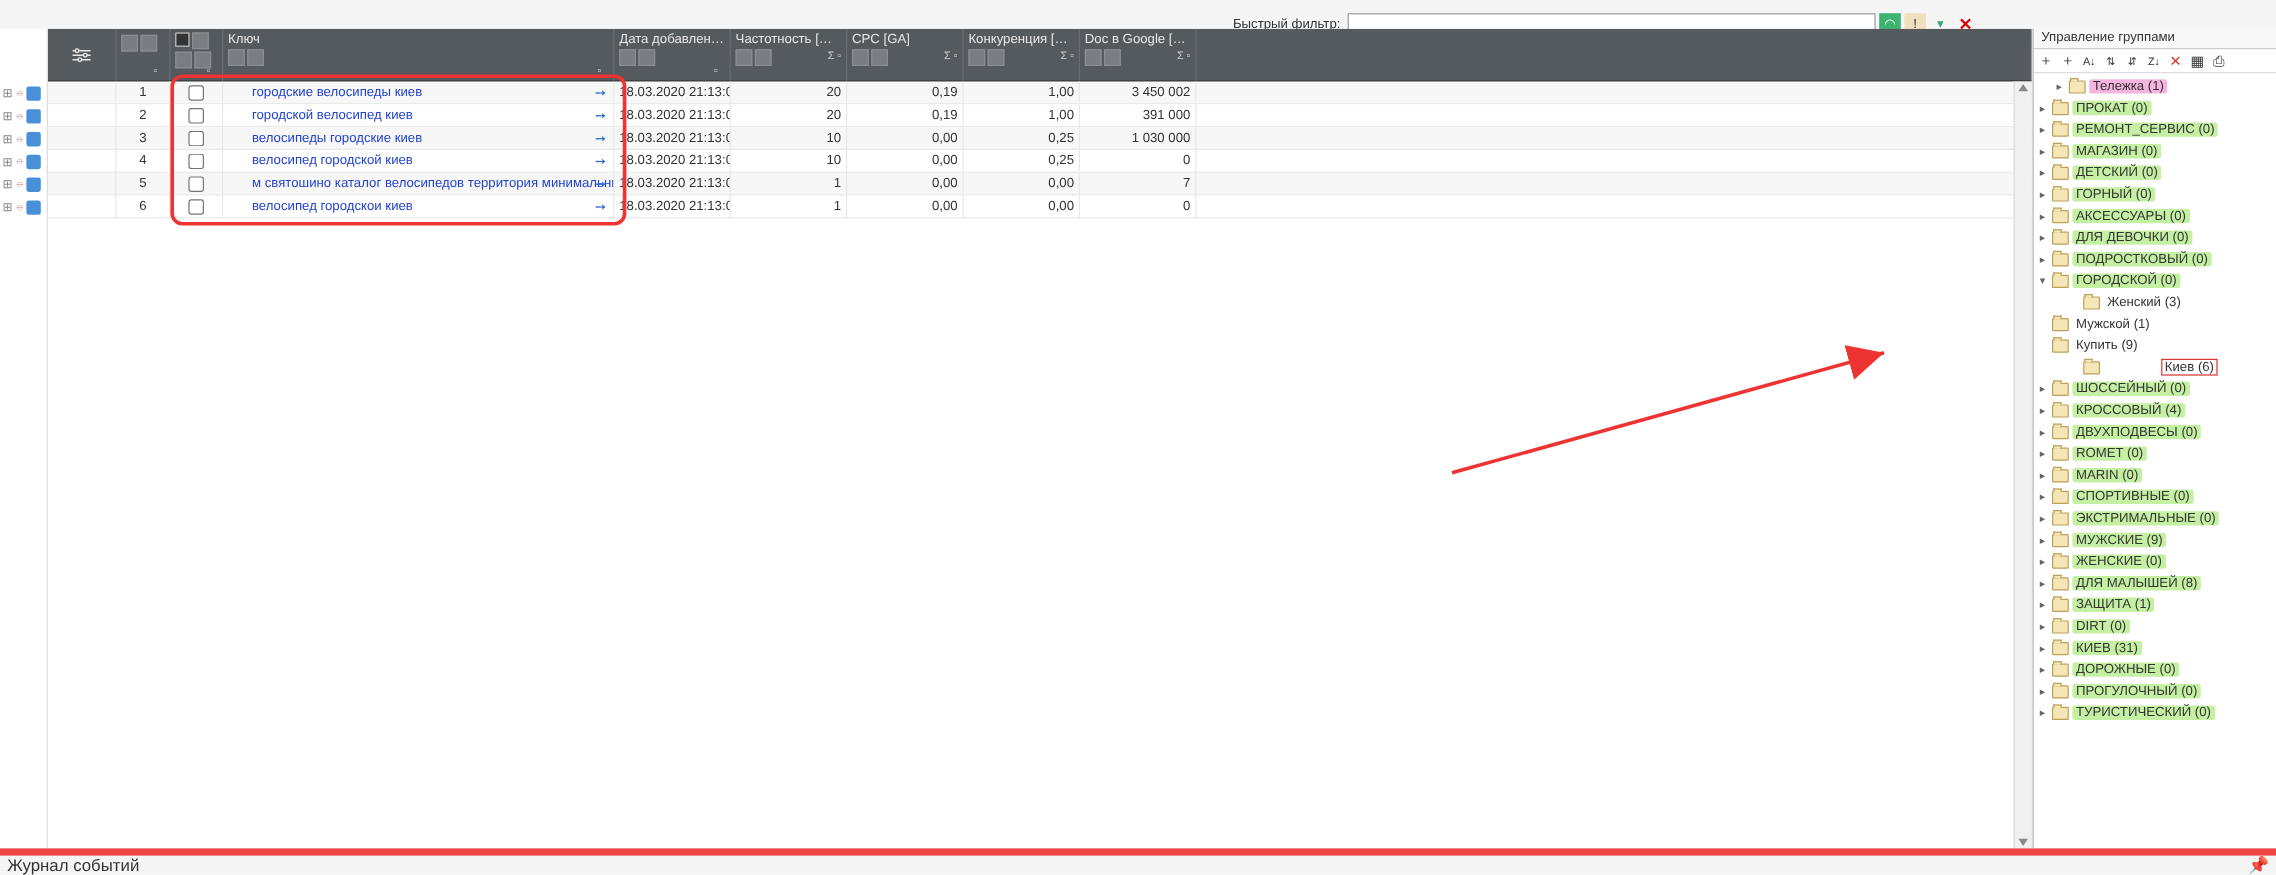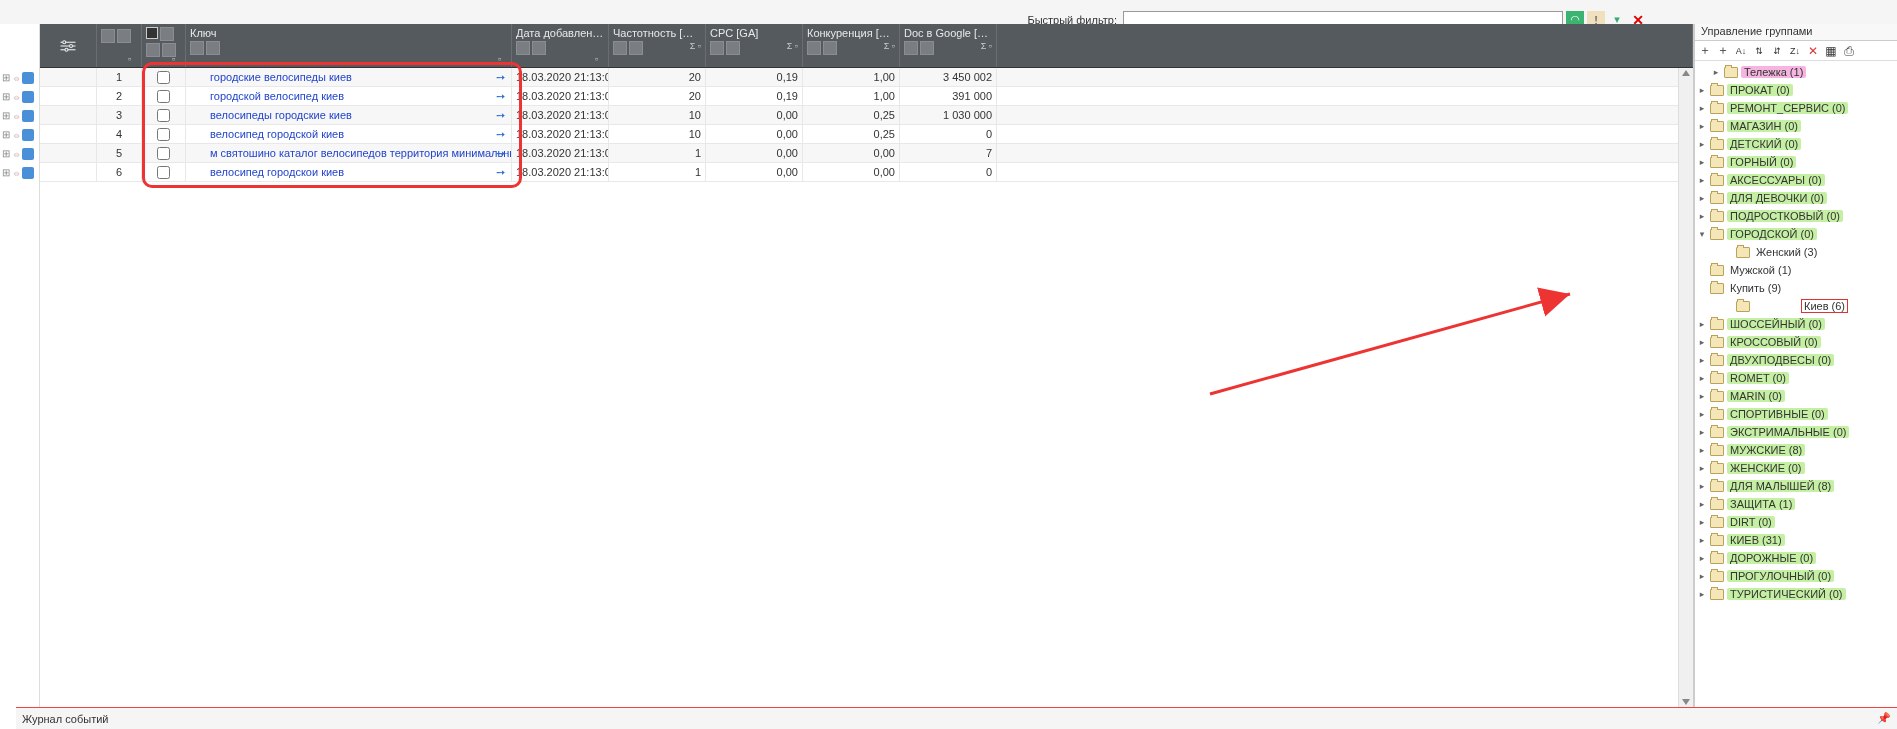--- a/index.html
+++ b/index.html
@@ -74,21 +74,21 @@
 .tnode { display: flex; align-items: center; height: 18px; padding: 0 2px; font-size: 11px; white-space: nowrap; }
 .texp { width: 10px; text-align: center; color: #666; font-size: 9px; cursor: pointer; }
 .tfolder { width: 14px; height: 11px; margin: 0 3px; display: inline-block; border: 1px solid #bba15a; background: #f5e6b8; border-radius: 1px; position: relative; }
 .tfolder::before { content: ''; position: absolute; top: -3px; left: 0; width: 5px; height: 2px; background: #f5e6b8; border: 1px solid #bba15a; border-bottom: none; }
 .tlabel { padding: 0 3px; border-radius: 2px; }
 .hl-green { background: #c5f0a4; }
 .hl-pink { background: #f5b5e0; }
 .sel-box { border: 1px solid #d33; padding: 0 2px; margin-left: 48px; }
 
 
-.bottom-bar { position: absolute; bottom: 0; left: 16px; right: 0; height: 22px; background: #f5f5f5; border-top: 1px solid #ef4444; display: flex; align-items: center; padding: 0 6px; font-size: 11px; }
+.bottom-bar { position: absolute; bottom: 0; left: 0; right: 0; height: 22px; background: #f5f5f5; border-top: 6px solid #ef4444; display: flex; align-items: center; padding: 0 6px; font-size: 14px; }
 .bb-ico { margin-left: auto; color: #888; }
 
 
 .scroll-stub { position: absolute; right: 0; top: 44px; bottom: 0; width: 15px; background: #f0f0f0; border-left: 1px solid #ddd; }
 .scroll-stub::before, .scroll-stub::after { content: ''; position: absolute; left: 3px; width: 8px; height: 8px; }
 .scroll-stub::before { top: 2px; border-bottom: 6px solid #888; border-left: 4px solid transparent; border-right: 4px solid transparent; width: 0; height: 0; }
 .scroll-stub::after { bottom: 2px; border-top: 6px solid #888; border-left: 4px solid transparent; border-right: 4px solid transparent; width: 0; height: 0; }
 </style>
 </head>
 <body>
@@ -428,21 +428,21 @@
           <span class="sel-box">Киев (6)</span>
         </div>
         <div class="tnode" style="padding-left: 2px;">
           <span class="texp">▸</span>
           <span class="tfolder"></span>
           <span class="tlabel hl-green">ШОССЕЙНЫЙ (0)</span>
         </div>
         <div class="tnode" style="padding-left: 2px;">
           <span class="texp">▸</span>
           <span class="tfolder"></span>
-          <span class="tlabel hl-green">КРОССОВЫЙ (0)</span>
+          <span class="tlabel hl-green">КРОССОВЫЙ (4)</span>
         </div>
         <div class="tnode" style="padding-left: 2px;">
           <span class="texp">▸</span>
           <span class="tfolder"></span>
           <span class="tlabel hl-green">ДВУХПОДВЕСЫ (0)</span>
         </div>
         <div class="tnode" style="padding-left: 2px;">
           <span class="texp">▸</span>
           <span class="tfolder"></span>
           <span class="tlabel hl-green">ROMET (0)</span>
@@ -458,21 +458,21 @@
           <span class="tlabel hl-green">СПОРТИВНЫЕ (0)</span>
         </div>
         <div class="tnode" style="padding-left: 2px;">
           <span class="texp">▸</span>
           <span class="tfolder"></span>
           <span class="tlabel hl-green">ЭКСТРИМАЛЬНЫЕ (0)</span>
         </div>
         <div class="tnode" style="padding-left: 2px;">
           <span class="texp">▸</span>
           <span class="tfolder"></span>
-          <span class="tlabel hl-green">МУЖСКИЕ (8)</span>
+          <span class="tlabel hl-green">МУЖСКИЕ (9)</span>
         </div>
         <div class="tnode" style="padding-left: 2px;">
           <span class="texp">▸</span>
           <span class="tfolder"></span>
           <span class="tlabel hl-green">ЖЕНСКИЕ (0)</span>
         </div>
         <div class="tnode" style="padding-left: 2px;">
           <span class="texp">▸</span>
           <span class="tfolder"></span>
           <span class="tlabel hl-green">ДЛЯ МАЛЫШЕЙ (8)</span>

